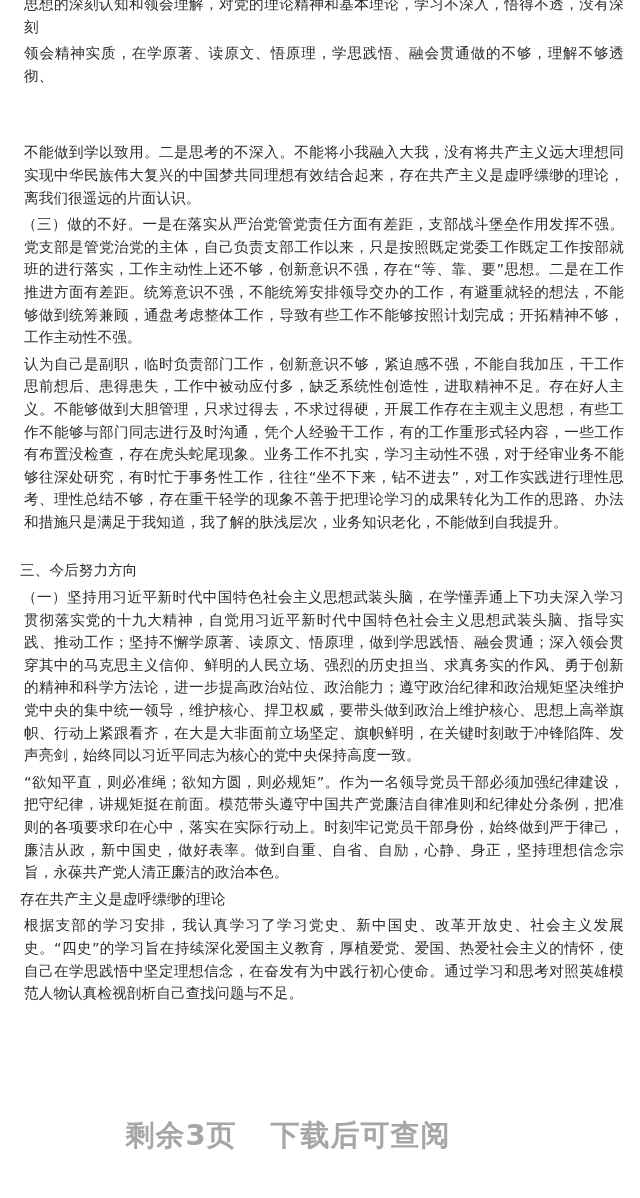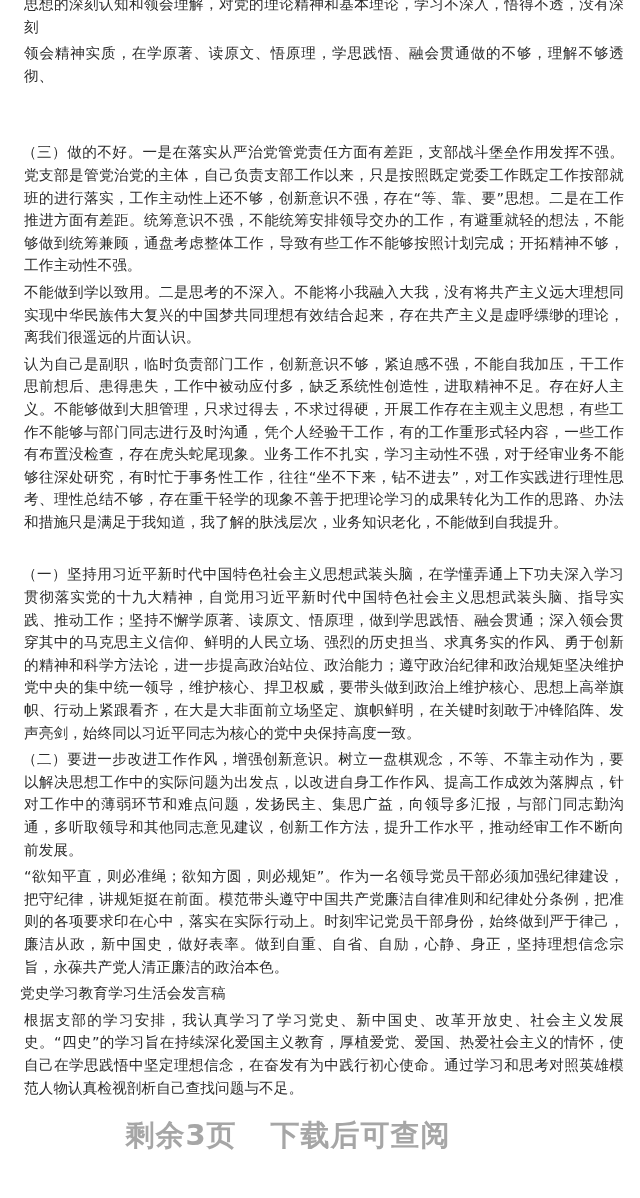--- a/index.html
+++ b/index.html
@@ -28,29 +28,29 @@
   </style>
 </head>
 <body>
 
 <div class="doc">
   <p class="para">思想的深刻认知和领会理解，对党的理论精神和基本理论，学习不深入，悟得不透，没有深刻</p>
   <p class="para">领会精神实质，在学原著、读原文、悟原理，学思践悟、融会贯通做的不够，理解不够透彻、</p>
 
   <div class="gap-page"></div>
 
+  <p class="para">不能做到学以致用。二是思考的不深入。不能将小我融入大我，没有将共产主义远大理想同实现中华民族伟大复兴的中国梦共同理想有效结合起来，存在共产主义是虚呼缥缈的理论，离我们很遥远的片面认识。</p>
   <p class="para indent-paren">（三）做的不好。一是在落实从严治党管党责任方面有差距，支部战斗堡垒作用发挥不强。党支部是管党治党的主体，自己负责支部工作以来，只是按照既定党委工作既定工作按部就班的进行落实，工作主动性上还不够，创新意识不强，存在“等、靠、要”思想。二是在工作推进方面有差距。统筹意识不强，不能统筹安排领导交办的工作，有避重就轻的想法，不能够做到统筹兼顾，通盘考虑整体工作，导致有些工作不能够按照计划完成；开拓精神不够，工作主动性不强。</p>
-  <p class="para">不能做到学以致用。二是思考的不深入。不能将小我融入大我，没有将共产主义远大理想同实现中华民族伟大复兴的中国梦共同理想有效结合起来，存在共产主义是虚呼缥缈的理论，离我们很遥远的片面认识。</p>
   <p class="para">认为自己是副职，临时负责部门工作，创新意识不够，紧迫感不强，不能自我加压，干工作思前想后、患得患失，工作中被动应付多，缺乏系统性创造性，进取精神不足。存在好人主义。不能够做到大胆管理，只求过得去，不求过得硬，开展工作存在主观主义思想，有些工作不能够与部门同志进行及时沟通，凭个人经验干工作，有的工作重形式轻内容，一些工作有布置没检查，存在虎头蛇尾现象。业务工作不扎实，学习主动性不强，对于经审业务不能够往深处研究，有时忙于事务性工作，往往“坐不下来，钻不进去”，对工作实践进行理性思考、理性总结不够，存在重干轻学的现象不善于把理论学习的成果转化为工作的思路、办法和措施只是满足于我知道，我了解的肤浅层次，业务知识老化，不能做到自我提升。</p>
 
   <div class="gap-blank"></div>
 
+  <p class="para heading">三、今后努力方向</p>
   <p class="para indent-paren">（一）坚持用习近平新时代中国特色社会主义思想武装头脑，在学懂弄通上下功夫深入学习贯彻落实党的十九大精神，自觉用习近平新时代中国特色社会主义思想武装头脑、指导实践、推动工作；坚持不懈学原著、读原文、悟原理，做到学思践悟、融会贯通；深入领会贯穿其中的马克思主义信仰、鲜明的人民立场、强烈的历史担当、求真务实的作风、勇于创新的精神和科学方法论，进一步提高政治站位、政治能力；遵守政治纪律和政治规矩坚决维护党中央的集中统一领导，维护核心、捍卫权威，要带头做到政治上维护核心、思想上高举旗帜、行动上紧跟看齐，在大是大非面前立场坚定、旗帜鲜明，在关键时刻敢于冲锋陷阵、发声亮剑，始终同以习近平同志为核心的党中央保持高度一致。</p>
-  <p class="para indent-paren">（二）要进一步改进工作作风，增强创新意识。树立一盘棋观念，不等、不靠主动作为，要以解决思想工作中的实际问题为出发点，以改进自身工作作风、提高工作成效为落脚点，针对工作中的薄弱环节和难点问题，发扬民主、集思广益，向领导多汇报，与部门同志勤沟通，多听取领导和其他同志意见建议，创新工作方法，提升工作水平，推动经审工作不断向前发展。</p>
   <p class="para">“欲知平直，则必准绳；欲知方圆，则必规矩”。作为一名领导党员干部必须加强纪律建设，把守纪律，讲规矩挺在前面。模范带头遵守中国共产党廉洁自律准则和纪律处分条例，把准则的各项要求印在心中，落实在实际行动上。时刻牢记党员干部身份，始终做到严于律己，廉洁从政，新中国史，做好表率。做到自重、自省、自励，心静、身正，坚持理想信念宗旨，永葆共产党人清正廉洁的政治本色。</p>
 
-  <p class="para heading">党史学习教育学习生活会发言稿</p>
+  <p class="para heading">存在共产主义是虚呼缥缈的理论</p>
   <p class="para">根据支部的学习安排，我认真学习了学习党史、新中国史、改革开放史、社会主义发展史。“四史”的学习旨在持续深化爱国主义教育，厚植爱党、爱国、热爱社会主义的情怀，使自己在学思践悟中坚定理想信念，在奋发有为中践行初心使命。通过学习和思考对照英雄模范人物认真检视剖析自己查找问题与不足。</p>
 </div>
 
 <div class="footer-cta">
   <span class="part">剩余3页</span><span class="sep"></span><span class="part">下载后可查阅</span>
 </div>
 
 </body></html>

